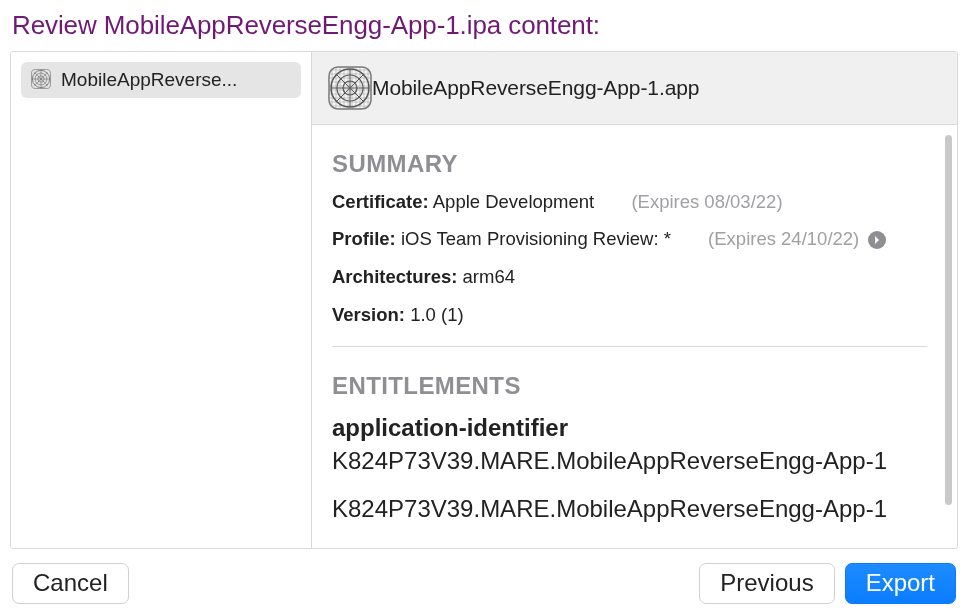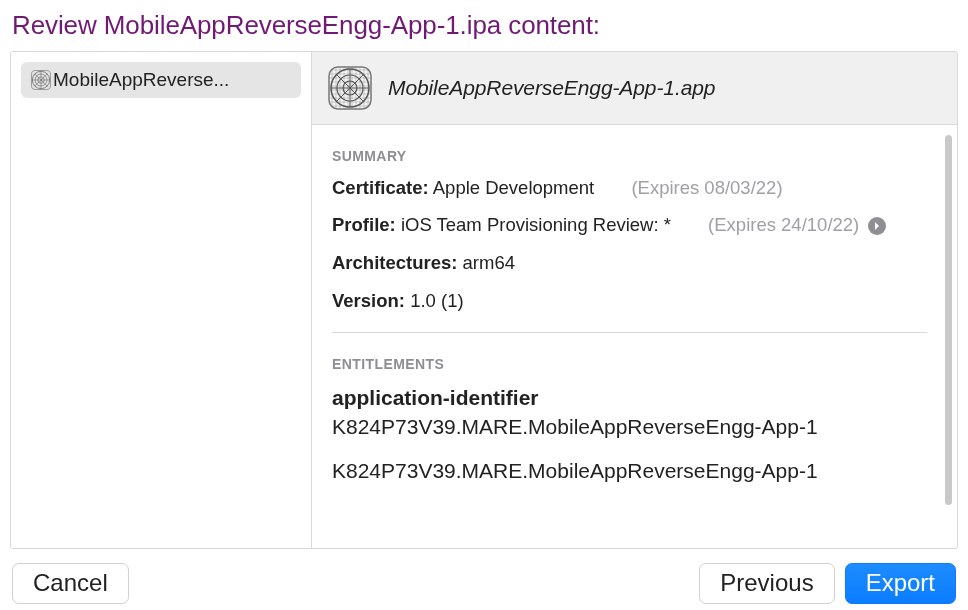--- a/index.html
+++ b/index.html
@@ -28,22 +28,22 @@
   }
   
   .sidebar {
     width: 300px;
     padding: 10px;
     flex-shrink: 0;
     background: #fff;
   }
   .sidebar-item {
     display: flex;
-    align-items: center;
-    gap: 2px;
+    align-items: flex-start;
+    gap: 10px;
     background: #e5e5e5;
     border-radius: 6px;
     padding: 7px 12px 7px 10px;
     cursor: default;
   }
   .sidebar-icon {
     width: 20px; height: 20px;
     flex-shrink: 0;
     display: flex;
     align-items: center;
@@ -63,23 +63,22 @@
     display: flex;
     flex-direction: column;
     border-left: 1px solid #d9d9d9;
     min-width: 0;
   }
   .app-header {
     background: #f0f0f0;
     padding: 14px 16px;
     display: flex;
     align-items: center;
-    gap: 16px;
+    gap: 0;
     border-bottom: 1px solid #d9d9d9;
-    font-style: italic;
   }
   .app-icon {
     width: 44px; height: 44px;
     border-radius: 10px;
     flex-shrink: 0;
     display: flex;
     align-items: center;
     justify-content: center;
   }
   .app-title {
@@ -92,21 +91,21 @@
     flex: 1;
     overflow: hidden;
   }
   .details {
     padding: 22px 30px 16px 20px;
     font-size: 18px;
     line-height: 1.4;
     color: #222;
   }
   .section-head {
-    font-size: 14px;
+    font-size: 24px;
     font-weight: 600;
     color: #8e8e93;
     letter-spacing: 0.4px;
     margin-bottom: 8px;
   }
   .row { margin-bottom: 12px; font-size: 18.5px; }
   .row .key { font-weight: 700; }
   .row .muted { color: #a0a0a5; margin-left: 32px; }
   .arrow {
     display: inline-flex;
@@ -121,21 +120,21 @@
     vertical-align: middle;
     position: relative;
     top: -1px;
   }
   .arrow svg { width: 10px; height: 10px; fill: #fff; }
   .hr {
     border: none;
     border-top: 1px solid #d9d9d9;
     margin: 18px 0 22px 0;
   }
-  .ent-item { margin-bottom: 14px; font-size: 21px; }
+  .ent-item { margin-bottom: 14px; font-size: 24px; }
   .ent-key { font-weight: 700; }
   .ent-val { font-weight: 400; }
   
   .scroll-track {
     position: absolute;
     top: 10px;
     right: 5px;
     width: 7px;
     height: 370px;
     background: #c9c9c9;

